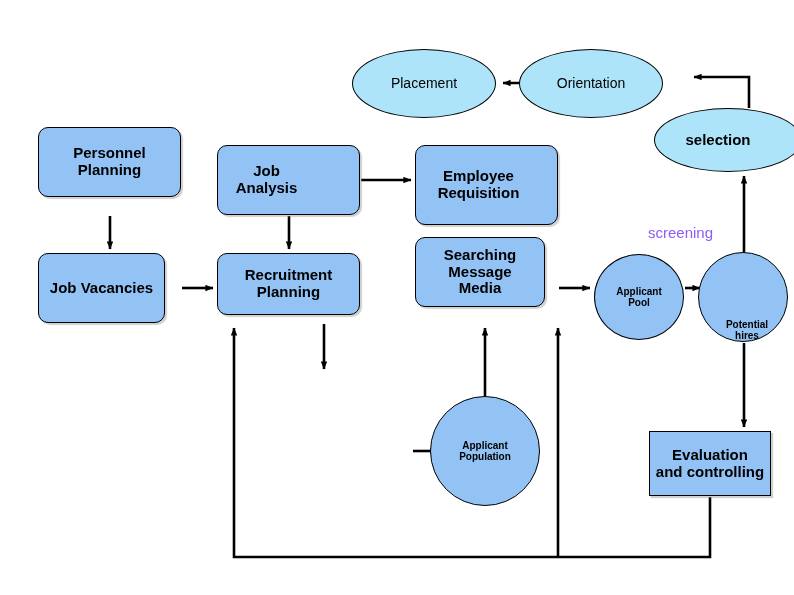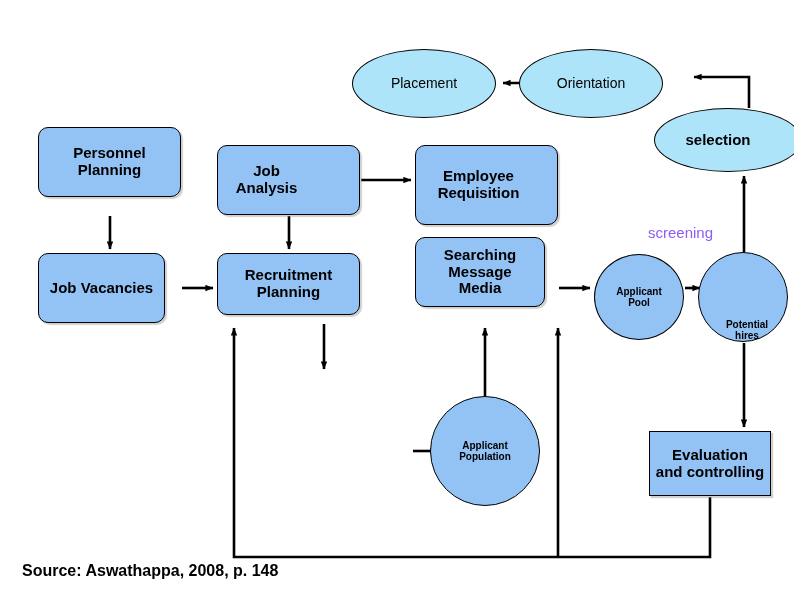--- a/index.html
+++ b/index.html
@@ -191,17 +191,14 @@
 
   <div class="node rect-sharp" style="left:649px; top:431px; width:122px; height:65px;">
     <span>Evaluation
 and controlling</span>
   </div>
 
   <div class="plain-label" style="left:648px; top:224px;">
     <span>screening</span>
   </div>
 
-  <div class="source-note">
-    <span>Source: Aswathappa, 2008, p. 148</span>
-  </div>
 
 </div>
 
 </body></html>

